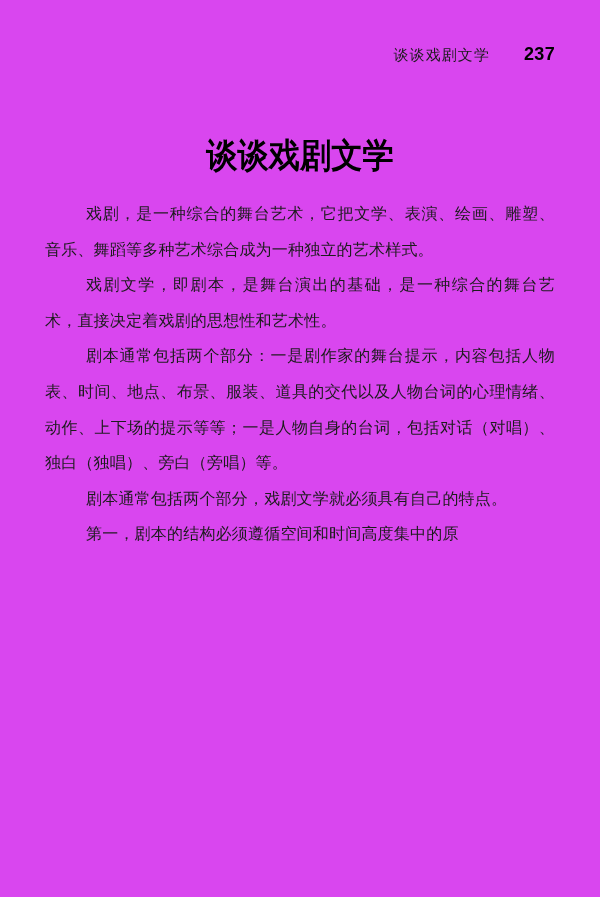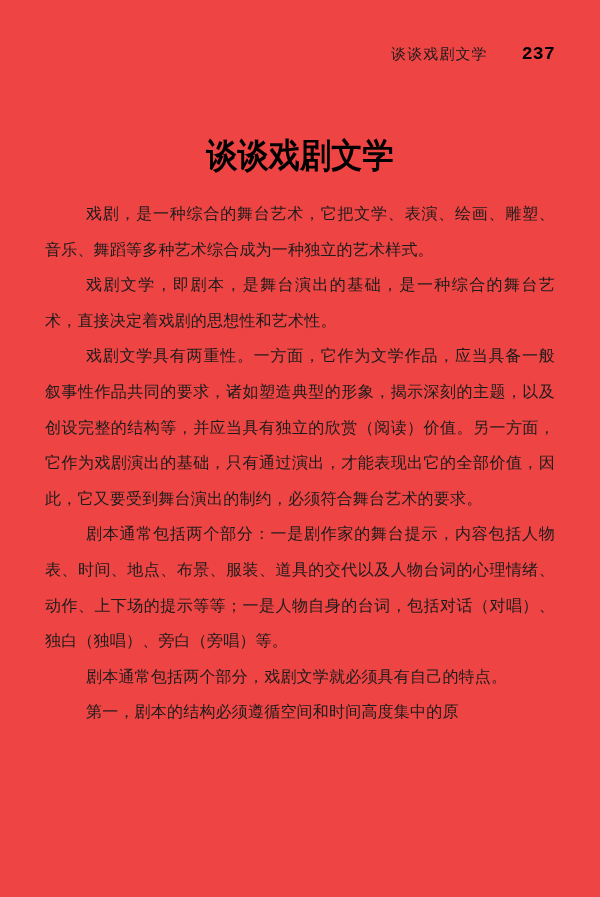--- a/index.html
+++ b/index.html
@@ -12,21 +12,21 @@
     font-family: "Liberation Serif", "DejaVu Serif", serif;
     color: #1a1a1a;
     -webkit-font-smoothing: antialiased;
   }
 
   .page {
     position: relative;
     width: 600px;
     height: 897px;
     margin: 0 auto;
-    background: #ef4444;
+    background: #d946ef;
     overflow: hidden;
     box-sizing: border-box;
   }
 
   
   .running-head {
     position: absolute;
     top: 44px;
     left: 45px;
     right: 45px;
@@ -38,21 +38,21 @@
 
   .running-head-title {
     font-family: "Liberation Serif", "DejaVu Serif", serif;
     font-size: 15px;
     letter-spacing: 1.1px;
     color: #1b1b1b;
     white-space: nowrap;
   }
 
   .running-head-folio {
-    font-family: Liberation Mono, monospace;
+    font-family: Liberation Sans, sans-serif;
     font-size: 18px;
     font-weight: 700;
     color: #000000;
     margin-left: 34px;
     letter-spacing: 0.3px;
   }
 
   
   .article-title {
     position: absolute;
@@ -99,19 +99,18 @@
   <div class="running-head">
     <span class="running-head-title">谈谈戏剧文学</span>
     <span class="running-head-folio">237</span>
   </div>
 
   <h1 class="article-title">谈谈戏剧文学</h1>
 
   <div class="body-block">
     <p class="para">戏剧，是一种综合的舞台艺术，它把文学、表演、绘画、雕塑、音乐、舞蹈等多种艺术综合成为一种独立的艺术样式。</p>
     <p class="para">戏剧文学，即剧本，是舞台演出的基础，是一种综合的舞台艺术，直接决定着戏剧的思想性和艺术性。</p>
-    <p class="para">戏剧文学具有两重性。一方面，它作为文学作品，应当具备一般叙事性作品共同的要求，诸如塑造典型的形象，揭示深刻的主题，以及创设完整的结构等，并应当具有独立的欣赏（阅读）价值。另一方面，它作为戏剧演出的基础，只有通过演出，才能表现出它的全部价值，因此，它又要受到舞台演出的制约，必须符合舞台艺术的要求。</p>
     <p class="para">剧本通常包括两个部分：一是剧作家的舞台提示，内容包括人物表、时间、地点、布景、服装、道具的交代以及人物台词的心理情绪、动作、上下场的提示等等；一是人物自身的台词，包括对话（对唱）、独白（独唱）、旁白（旁唱）等。</p>
     <p class="para">剧本通常包括两个部分，戏剧文学就必须具有自己的特点。</p>
     <p class="para">第一，剧本的结构必须遵循空间和时间高度集中的原</p>
   </div>
 
 </div>
 
 </body></html>

